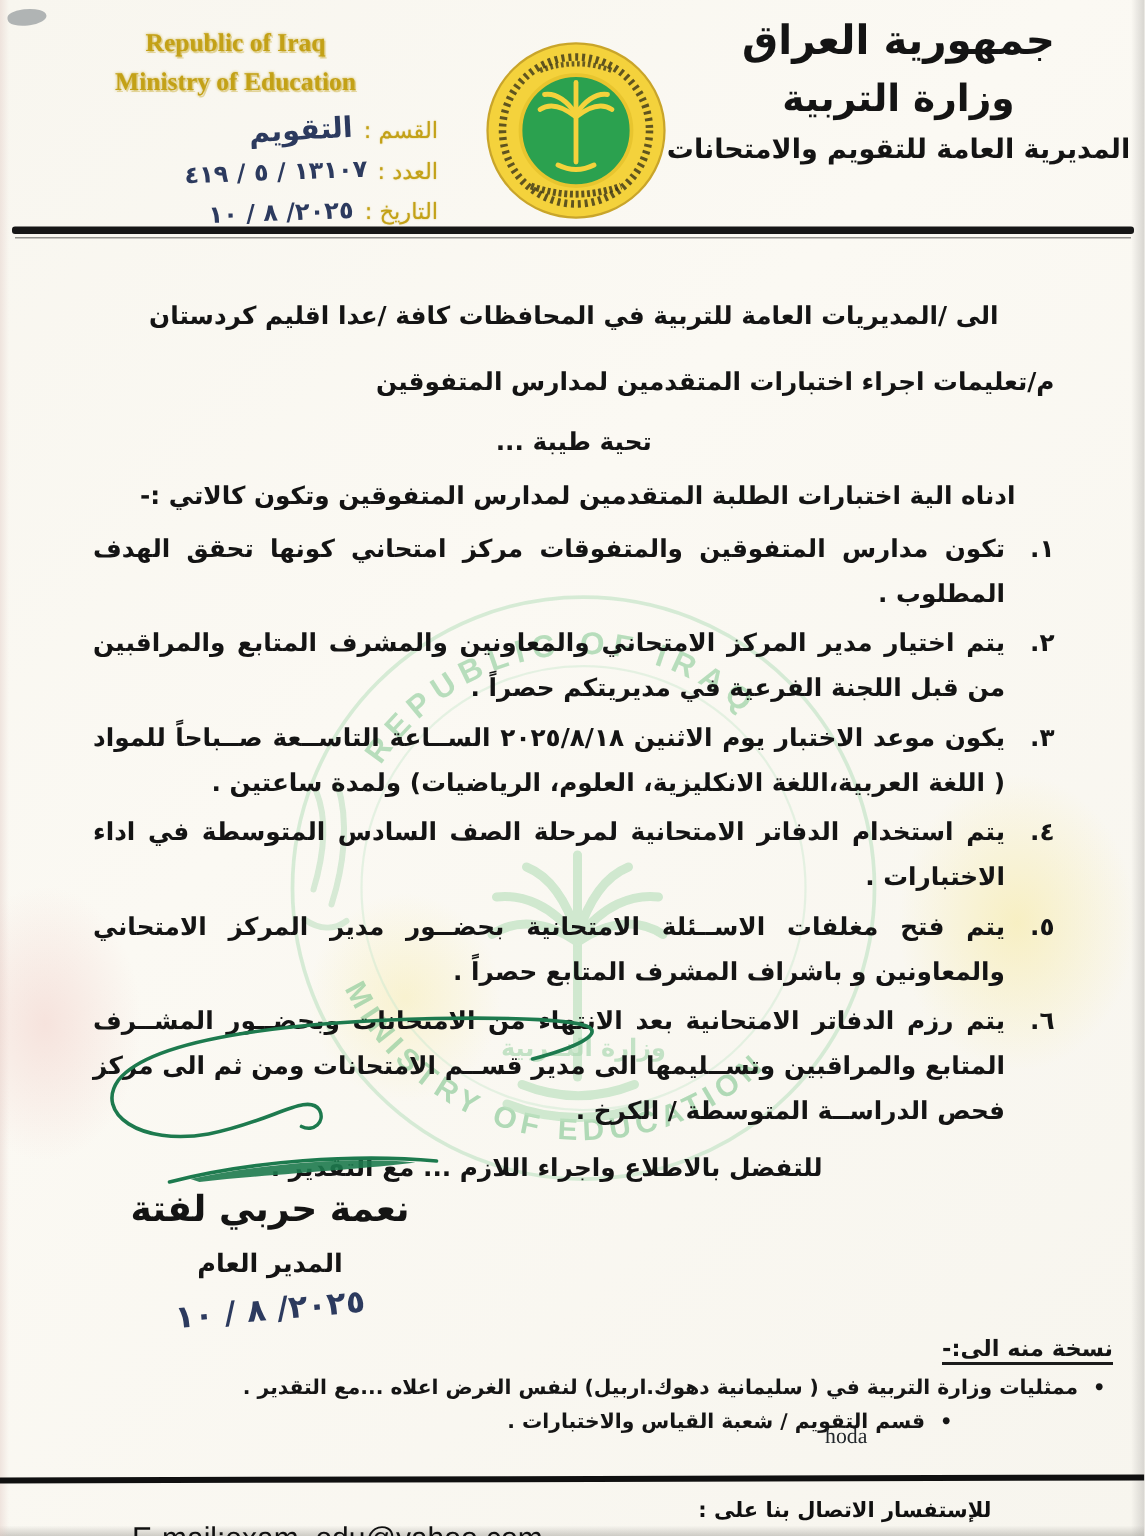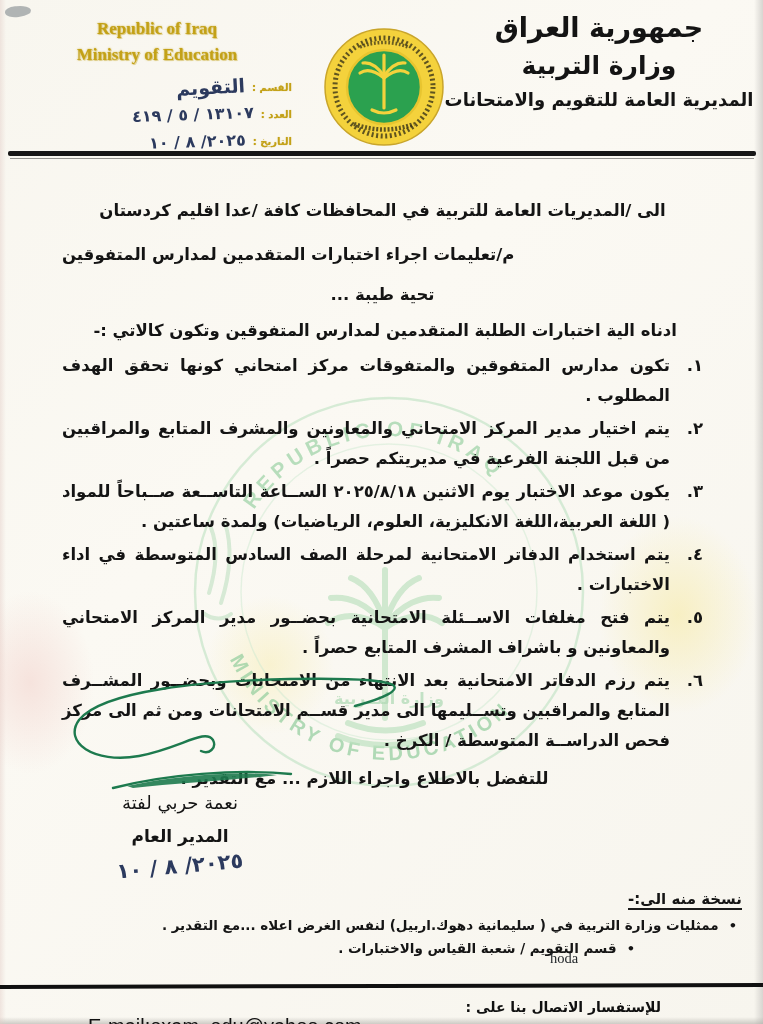--- a/index.html
+++ b/index.html
@@ -30,21 +30,21 @@
     background:radial-gradient(ellipse at center, rgba(241,205,199,.5), rgba(241,205,199,0) 70%); }
 
   
   .hdr-left { position:absolute; left:22px; top:16px; width:270px; text-align:center; }
   .hdr-en { font-family:"Liberation Serif", serif; font-weight:bold; font-size:17px;
     line-height:1.55; color:var(--gold,#c3a117);
     text-shadow:0 0 2px rgba(195,161,23,.8), 1px 1px 0 rgba(195,161,23,.35); }
   .hdr-fields { margin-top:5px; direction:rtl; }
   .hdr-field { display:flex; align-items:center; justify-content:flex-start; gap:7px;
     height:27px; }
-  .hdr-field .lbl { font-size:10px; font-weight:bold; color:var(--gold,#c3a117);
+  .hdr-field .lbl { font-size:15px; font-weight:normal; color:var(--gold,#c3a117);
     text-shadow:0 0 1px rgba(195,161,23,.7); white-space:nowrap; }
   .hand { color:var(--handwriting,#2c3a5e); font-weight:bold; }
   .hand-dept { font-size:19px; transform:rotate(-3deg); letter-spacing:1px; }
   .hand-num  { font-size:16px; transform:rotate(-2deg); letter-spacing:2px; }
   .hand-date { font-size:16px; transform:rotate(-2deg); letter-spacing:2px; }
 
   .hdr-logo { position:absolute; left:322px; top:26px; width:124px; height:122px; }
 
   .hdr-right { position:absolute; right:6px; top:10px; width:316px; text-align:center;
     direction:rtl; color:#141414; }
@@ -58,34 +58,34 @@
     height:1px; background:rgba(22,22,22,.45); }
 
   
   .watermark { position:absolute; left:163px; top:388px; width:452px; height:424px;
     opacity:.8; pointer-events:none; }
 
   
   .body-text { position:absolute; top:197px; left:62px; right:60px; direction:rtl;
     font-weight:bold; font-size:16.5px; color:#141414; }
   .to-line   { text-align:center; line-height:1.7; margin-bottom:16px; }
-  .subject   { text-align:left; line-height:1.7; margin-bottom:12px; }
+  .subject   { text-align:right; line-height:1.7; margin-bottom:12px; }
   .greeting  { text-align:center; line-height:1.7; margin-bottom:8px; }
   .intro     { text-align:right; line-height:1.7; text-indent:26px; margin-bottom:6px; }
   .num-list  { }
   .num-item  { display:flex; margin-bottom:3px; }
   .num-item .num { flex:none; width:33px; line-height:1.82; }
   .num-item .txt { flex:1; line-height:1.82; text-align:justify; }
   .closing   { text-align:center; line-height:1.8; margin-top:8px; transform:translateX(-18px); }
 
   
   .sig-svg { position:absolute; left:55px; top:672px; width:430px; height:130px; }
   .sig-block { position:absolute; left:85px; top:792px; width:190px; text-align:center;
     direction:rtl; }
-  .sig-name  { font-size:18px; font-weight:normal; color:#141414; }
+  .sig-name  { font-size:24px; font-weight:bold; color:#141414; }
   .sig-title { font-size:17px; font-weight:bold; color:#141414; margin-top:13px; }
   .sig-date  { margin-top:8px; font-size:21px; font-weight:bold; color:var(--handwriting,#2c3a5e);
     transform:rotate(-5deg); letter-spacing:2px; }
 
   
   .copies-title { position:absolute; right:21px; top:890px; direction:rtl;
     font-size:15px; font-weight:bold; border-bottom:2px solid #1c1c1c; padding-bottom:0; }
   .copy-item { position:absolute; direction:rtl; display:flex; gap:10px;
     font-size:13.5px; font-weight:bold; align-items:baseline; }
   .copy-item .bullet { font-size:13px; }

